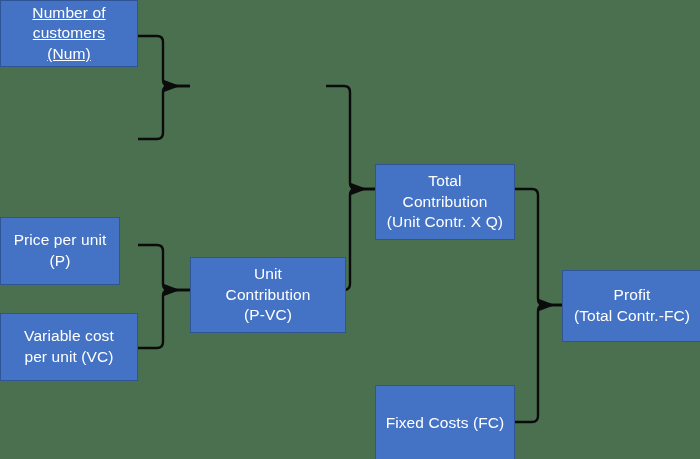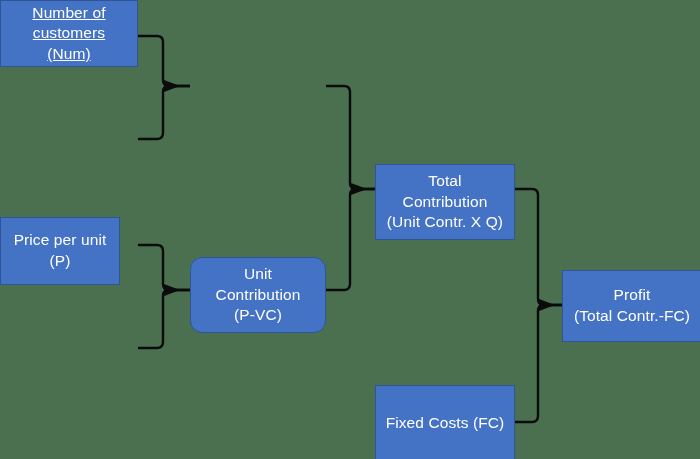--- a/index.html
+++ b/index.html
@@ -81,22 +81,24 @@
 
   <div class="node" style="left:0px; top:0px; width:138px; height:67px;text-decoration:underline;">Number of
 customers
 (Num)</div>
 
 
 
   <div class="node" style="left:0px; top:210px; width:120px; height:68px;margin-top:7px;">Price per unit
 (P)</div>
 
+  <div class="node" style="left:0px; top:313px; width:138px; height:68px;">Variable cost
+per unit (VC)</div>
 
-  <div class="node" style="left:190px; top:257px; width:136px; height:76px;border-radius:12px;">Unit
+  <div class="node" style="left:190px; top:257px; width:156px; height:76px;">Unit
 Contribution
 (P-VC)</div>
 
   <div class="node" style="left:375px; top:152px; width:140px; height:76px;margin-top:12px;">Total
 Contribution
 (Unit Contr. X Q)</div>
 
   <div class="node" style="left:375px; top:385px; width:140px; height:76px;">Fixed Costs (FC)</div>
 
   <div class="node" style="left:562px; top:270px; width:140px; height:72px;">Profit

